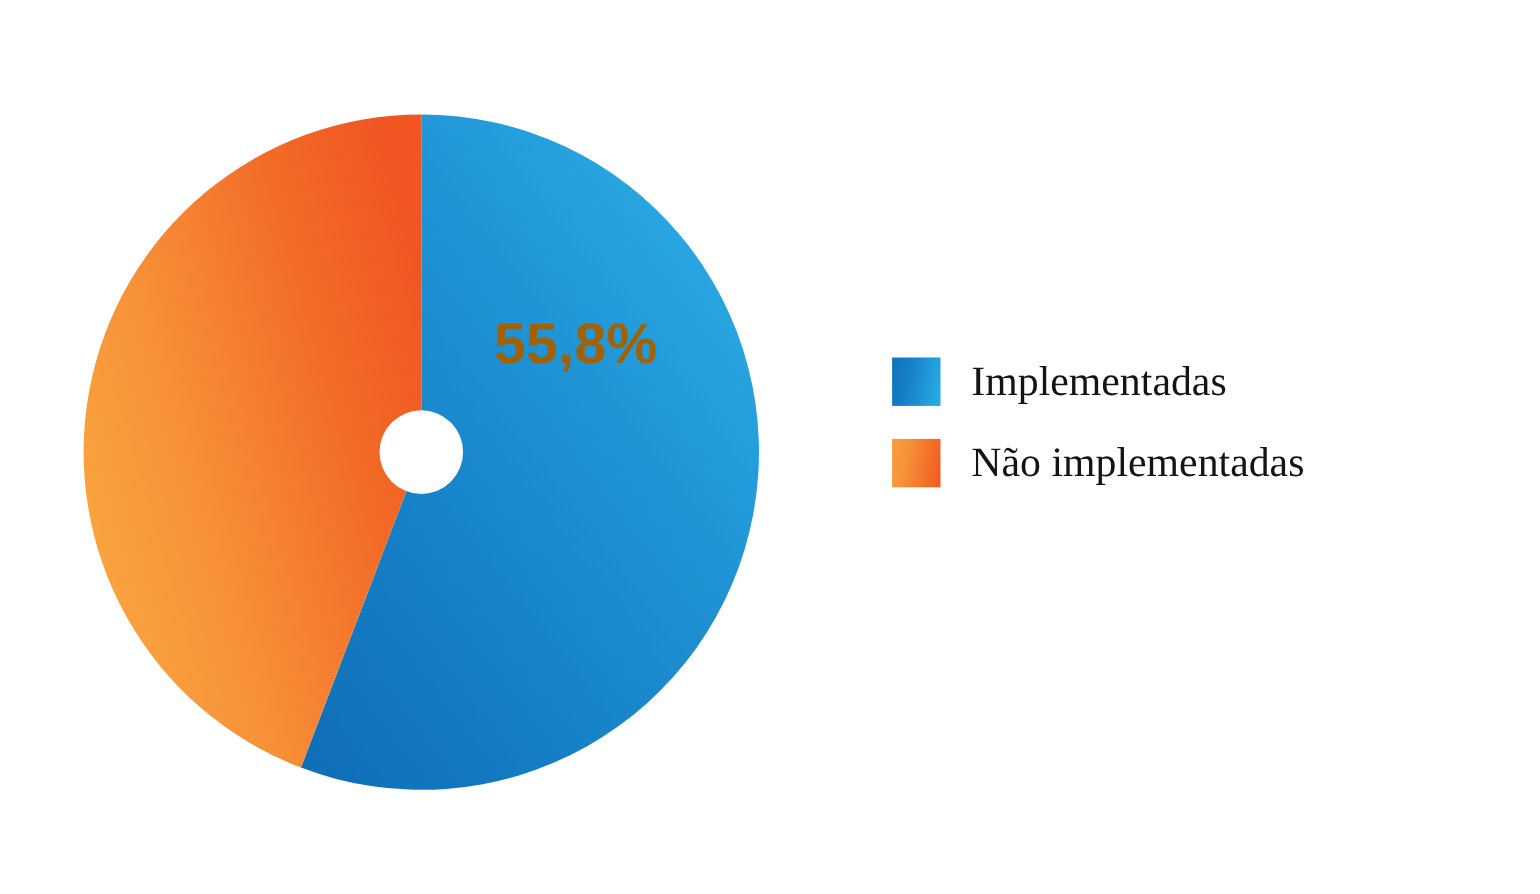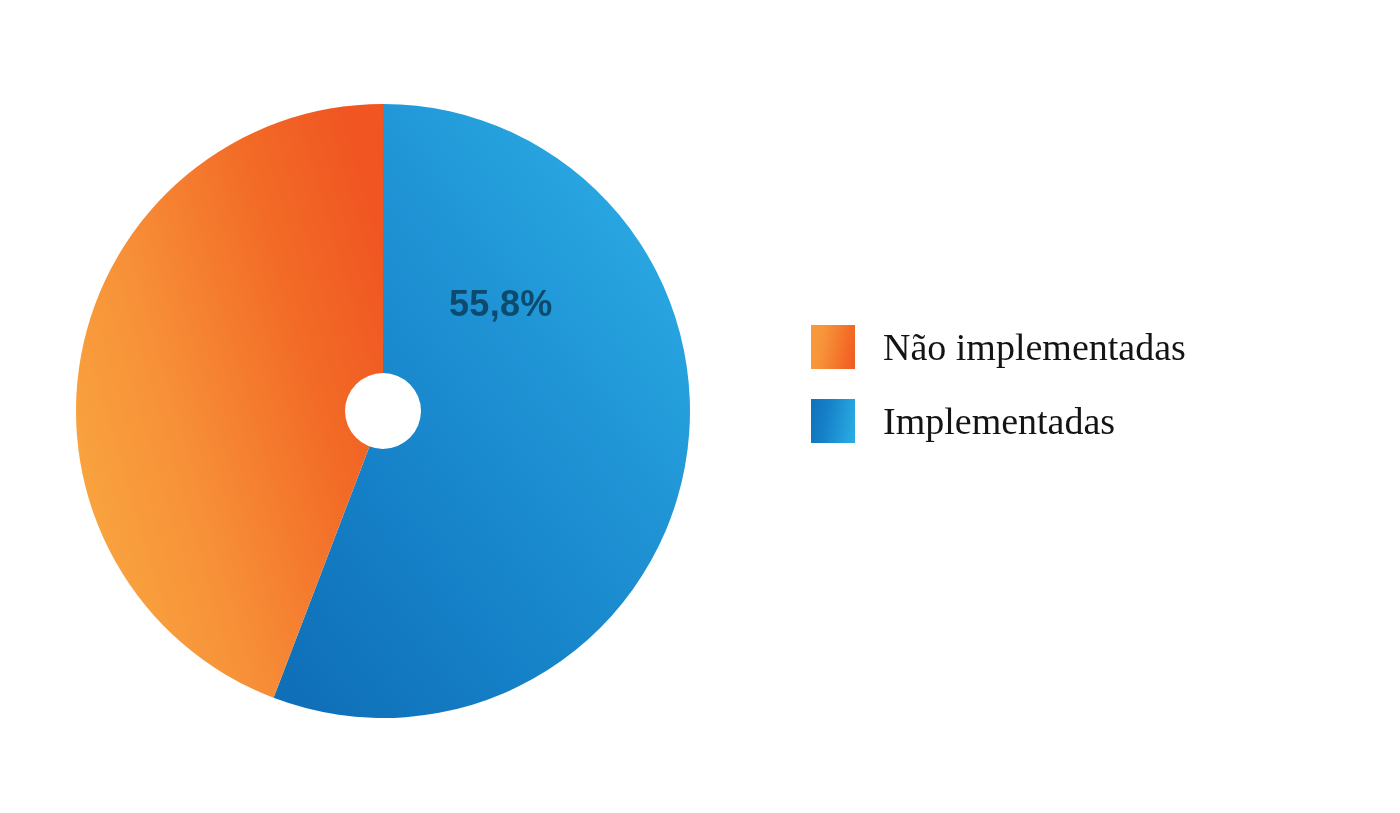--- a/index.html
+++ b/index.html
@@ -26,24 +26,24 @@
     width: 780px;
     height: 813px;
   }
   #pie-svg {
     position: absolute;
     left: 0;
     top: 0;
   }
   .slice-label {
     position: absolute;
-    color: #0c4a6e;
+    color: #a16207;
     font-family: "Liberation Sans", sans-serif;
     font-weight: bold;
-    font-size: 36px;
+    font-size: 52px;
     letter-spacing: 0.3px;
     white-space: nowrap;
     user-select: none;
   }
   #label-blue {
     left: 449px;
     top: 283px;
   }
   #label-orange {
     left: 143px;
@@ -113,24 +113,24 @@
       <circle cx="383" cy="411" r="38" fill="#FFFFFF"></circle>
     </svg>
 
     <div class="slice-label" id="label-blue">55,8%</div>
 
   </div>
 
   <div id="legend">
 
     <div class="legend-row">
-      <span class="legend-swatch swatch-orange"></span>
-      <span class="legend-label">Não implementadas</span>
+      <span class="legend-swatch swatch-blue"></span>
+      <span class="legend-label">Implementadas</span>
     </div>
 
     <div class="legend-row">
-      <span class="legend-swatch swatch-blue"></span>
-      <span class="legend-label">Implementadas</span>
+      <span class="legend-swatch swatch-orange"></span>
+      <span class="legend-label">Não implementadas</span>
     </div>
 
   </div>
 
 </div>
 
 </body></html>

